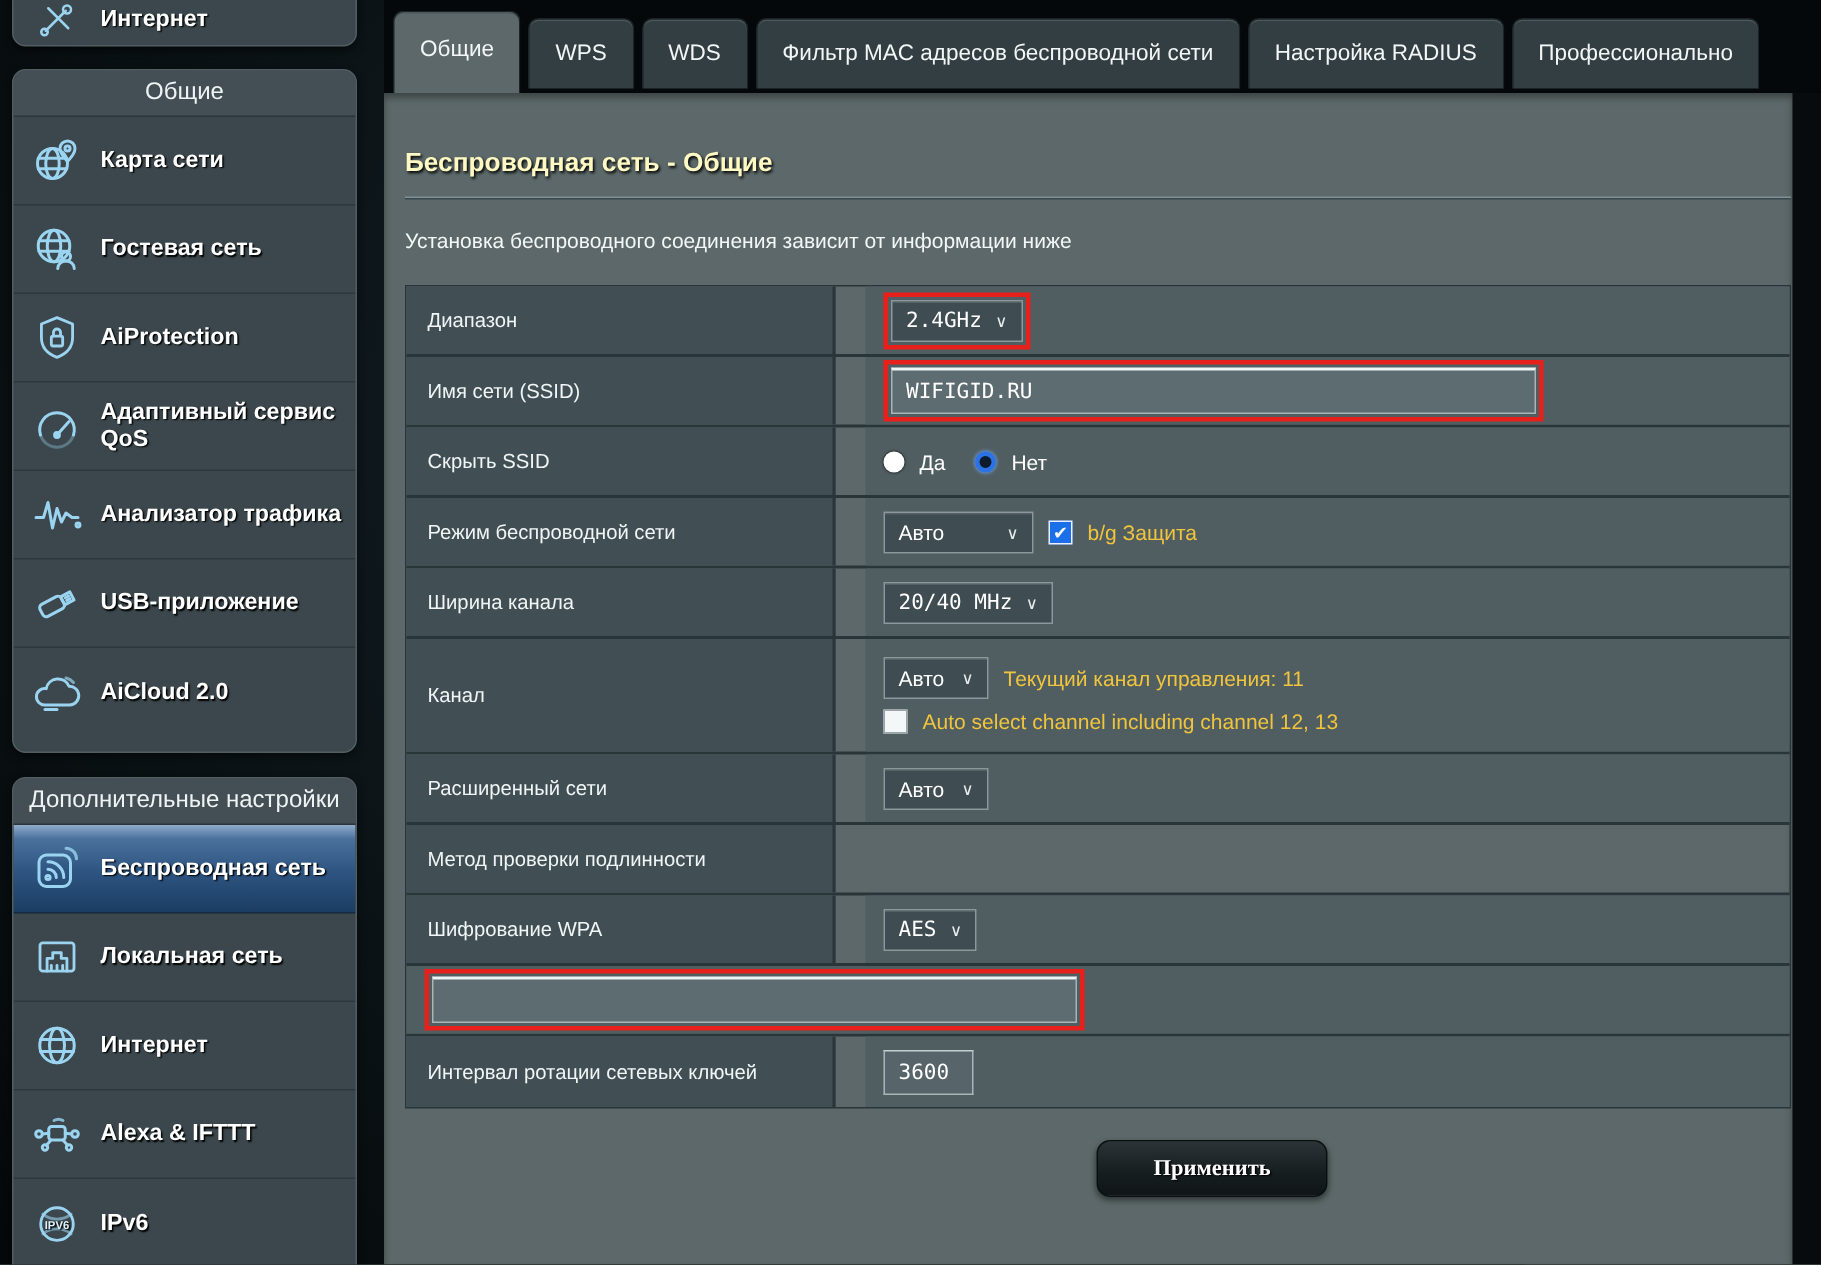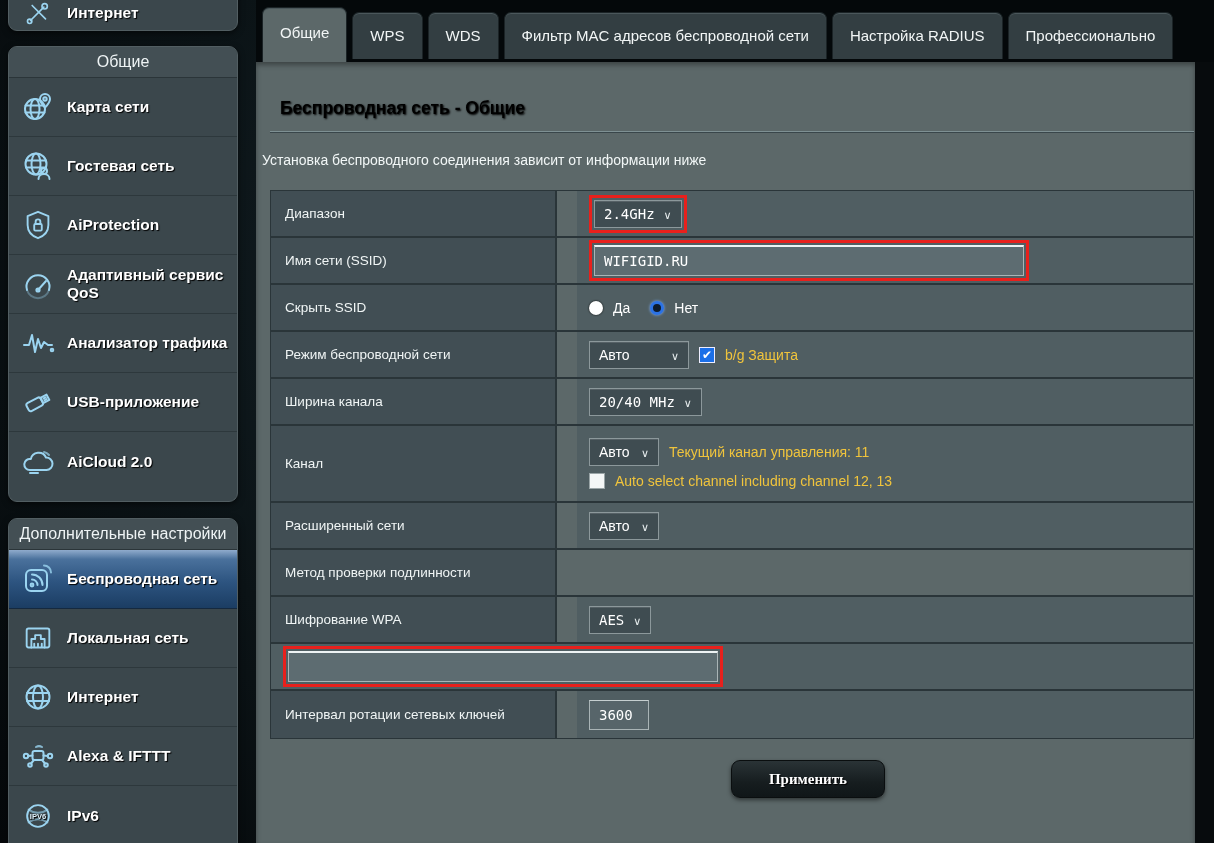--- a/index.html
+++ b/index.html
@@ -31,25 +31,25 @@
   .tabbar { position:absolute; left:256px; top:0; width:958px; height:62px; background:#04080a;
     display:flex; align-items:flex-end; padding-left:6px; gap:5px; }
   .tab { background:#333e42; color:#f2f6f6; font-size:15px; border:1px solid #1b2326; border-bottom:none;
     border-radius:7px 7px 0 0; padding:0 17px; height:47px; line-height:45px; margin-bottom:3px;
     white-space:nowrap; cursor:pointer; box-shadow:inset 0 1px 0 #4b575b; }
   .tab.active { background:#5c6869; height:55px; line-height:50px; margin-bottom:0; }
 
   
   .content { position:absolute; left:256px; top:62px; width:939px; height:781px; background:#5c6869;
     box-shadow:inset 0 3px 5px rgba(0,0,0,.35); }
-  .page-title { position:absolute; left:24px; top:36px; font-size:17.5px; font-weight:bold;
-    color:#000000; text-shadow:1px 1px 2px #000; }
+  .page-title { position:absolute; left:14px; top:36px; font-size:17.5px; font-weight:bold;
+    color:#fef9c3; text-shadow:1px 1px 2px #000; }
   .divider { position:absolute; left:14px; top:69px; width:924px; height:2px;
     border-top:1px solid #7e9093; border-bottom:1px solid #39464a; }
-  .subtitle { position:absolute; left:6px; top:90px; font-size:14px; color:#f2f7f7; }
+  .subtitle { position:absolute; left:14px; top:90px; font-size:14px; color:#f2f7f7; }
 
   
   .ftable { position:absolute; left:14px; top:128px; width:924px; border:1px solid #2a3539; }
   .frow { display:flex; height:47px; border-bottom:2px solid #2a3539;gap:20px; }
   .frow:last-child { border-bottom:none; }
   .frow.tall { height:77px; }
   .cell-label { width:286px; min-width:286px; background:#414e54; color:#f0f5f5; font-size:13.5px;
     display:flex; align-items:center; padding:0 10px 0 14px; border-right:2px solid #2a3539; }
   .cell-value { flex:1; background:#505e62; display:flex; align-items:center; padding-left:12px; gap:10px; }
   .cell-value.col { flex-direction:column; align-items:flex-start; justify-content:center; gap:7px; }

